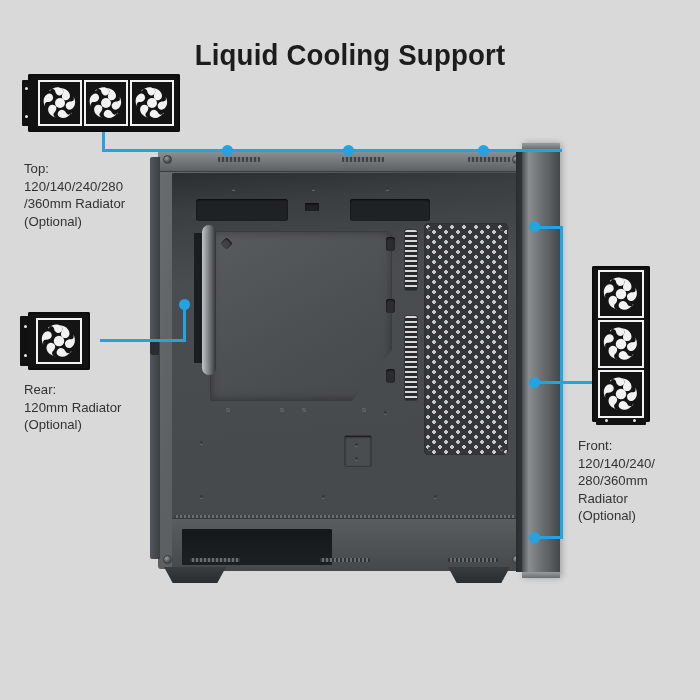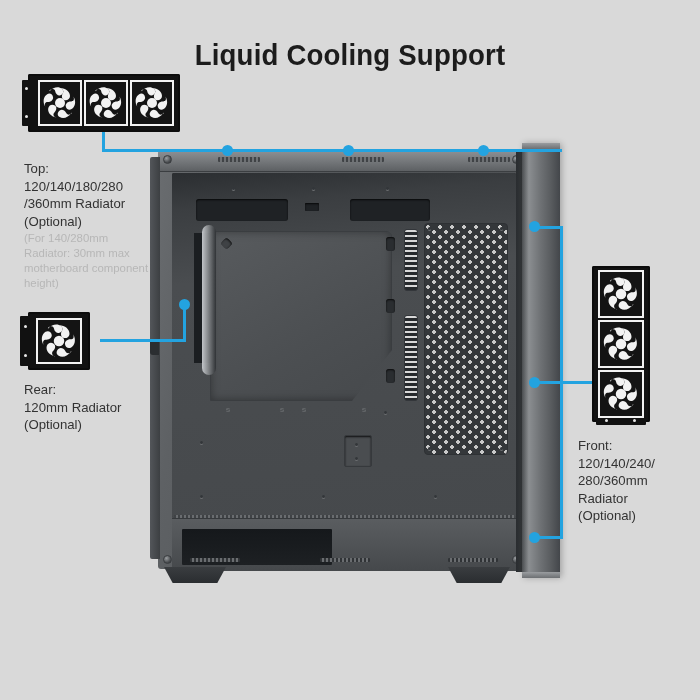--- a/index.html
+++ b/index.html
@@ -311,27 +311,23 @@
 
   <div class="ln" style="left:560px;top:226px;width:3px;height:313px;"></div>
   <div class="ln" style="left:534px;top:226px;width:28px;height:3px;"></div>
   <div class="ln" style="left:534px;top:536px;width:28px;height:3px;"></div>
   <div class="ln" style="left:534px;top:381px;width:58px;height:3px;"></div>
   <div class="dot" style="left:529px;top:221px;"></div>
   <div class="dot" style="left:529px;top:377px;"></div>
   <div class="dot" style="left:529px;top:532px;"></div>
 
   <div id="top-text" class="callout-text">Top:
-120/140/180/280
+120/140/240/280
 /360mm Radiator
 (Optional)</div>
-  <div id="top-note">(For 140/280mm
-Radiator: 30mm max
-motherboard component
-height)</div>
   <div id="rear-text" class="callout-text">Rear:
 120mm Radiator
 (Optional)</div>
   <div id="front-text" class="callout-text">Front:
 120/140/240/
 280/360mm
 Radiator
 (Optional)</div>
 
 </div>

